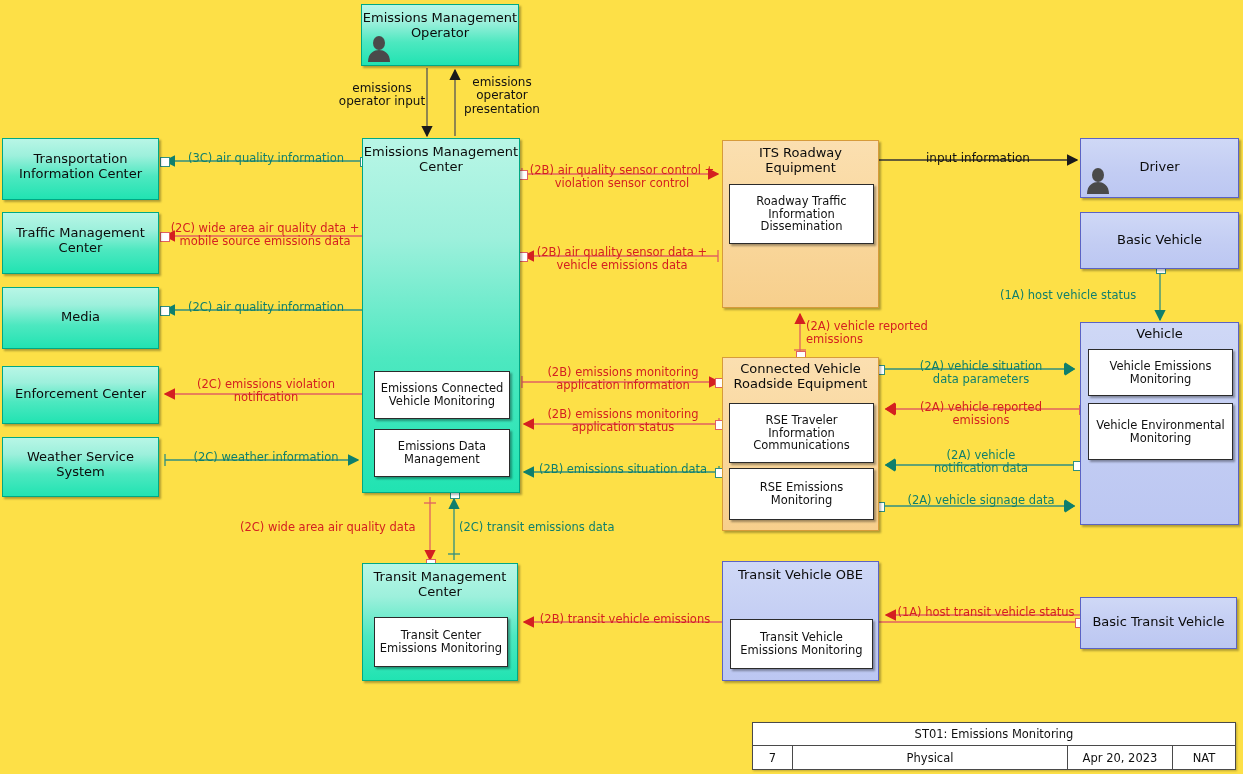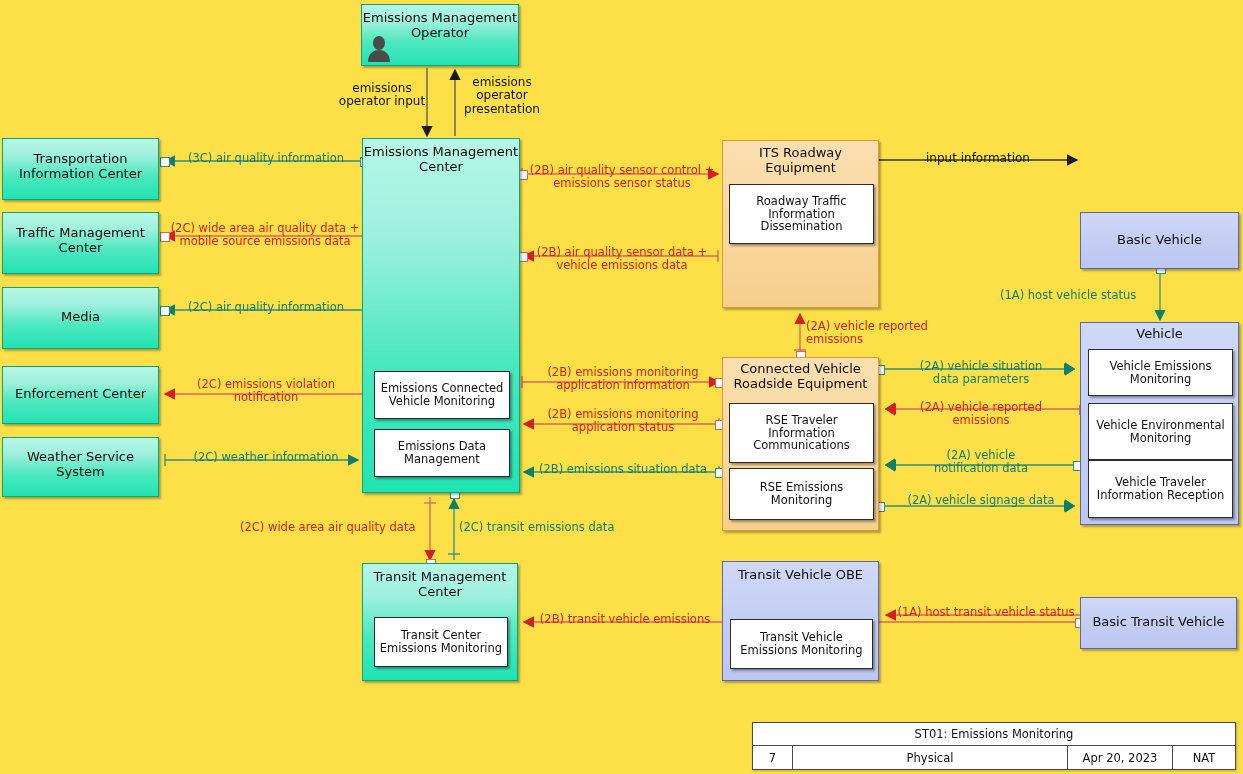--- a/index.html
+++ b/index.html
@@ -202,30 +202,36 @@
     <div class="title" style="top:5px;font-size:13px;">ITS Roadway Equipment</div>
     <div class="sub" style="left:6px;top:43px;width:145px;height:60px;font-size:11.5px;padding:0 3px;">Roadway Traffic Information Dissemination</div>
   </div>
 
   <div class="box orange" style="left:722px;top:357px;width:157px;height:174px;">
     <div class="title" style="top:4px;font-size:13px;">Connected Vehicle Roadside Equipment</div>
     <div class="sub" style="left:6px;top:45px;width:145px;height:60px;font-size:11.5px;padding:0 3px;">RSE Traveler Information Communications</div>
     <div class="sub" style="left:6px;top:110px;width:145px;height:52px;font-size:11.5px;padding:0 3px;">RSE Emissions Monitoring</div>
   </div>
 
+  <div class="box blue" style="left:1080px;top:138px;width:159px;height:60px;">
+    <div class="title" style="top:21px;font-size:13px;">Driver</div>
+    <svg class="person" style="left:4px;bottom:2px;" viewBox="0 0 26 28">
+      <ellipse cx="13" cy="8" rx="6" ry="7" fill="#4a4a4a"></ellipse>
+      <path d="M2,27 C2,18 8,15 13,15 C18,15 24,18 24,27 z" fill="#4a4a4a"></path>
+    </svg>
+  </div>
 
   <div class="box blue" style="left:1080px;top:212px;width:159px;height:57px;">
     <div class="title" style="top:20px;font-size:13px;">Basic Vehicle</div>
   </div>
 
   <div class="box blue" style="left:1080px;top:322px;width:159px;height:203px;">
     <div class="title" style="top:4px;font-size:13px;">Vehicle</div>
     <div class="sub" style="left:7px;top:26px;width:145px;height:47px;font-size:11.5px;padding:0 3px;">Vehicle Emissions Monitoring</div>
     <div class="sub" style="left:7px;top:80px;width:145px;height:57px;font-size:11.5px;padding:0 3px;">Vehicle Environmental Monitoring</div>
-    <div class="sub" style="left:7px;top:137px;width:145px;height:58px;font-size:11.5px;padding:0 3px;">Vehicle Traveler Information Reception</div>
   </div>
 
   <div class="box blue" style="left:722px;top:561px;width:157px;height:120px;">
     <div class="title" style="top:6px;font-size:13px;">Transit Vehicle OBE</div>
     <div class="sub" style="left:7px;top:57px;width:143px;height:50px;font-size:11.5px;padding:0 3px;">Transit Vehicle Emissions Monitoring</div>
   </div>
 
   <div class="box blue" style="left:1080px;top:597px;width:157px;height:52px;">
     <div class="title" style="top:17px;font-size:13px;">Basic Transit Vehicle</div>
   </div>
@@ -258,21 +264,21 @@
     <div>(2C) emissions violation</div>
     <div>notification</div>
   </div>
 
   <div class="flow f-green" style="left:168px;top:451px;width:196px;font-size:11.5px;">
     <div>(2C) weather information</div>
   </div>
 
   <div class="flow f-red" style="left:524px;top:164px;width:196px;font-size:11.5px;">
     <div>(2B) air quality sensor control +</div>
-    <div>emissions sensor status</div>
+    <div>violation sensor control</div>
   </div>
 
   <div class="flow f-red" style="left:524px;top:246px;width:196px;font-size:11.5px;">
     <div>(2B) air quality sensor data +</div>
     <div>vehicle emissions data</div>
   </div>
 
   <div class="flow f-red" style="left:526px;top:366px;width:194px;font-size:11.5px;">
     <div>(2B) emissions monitoring</div>
     <div>application information</div>

